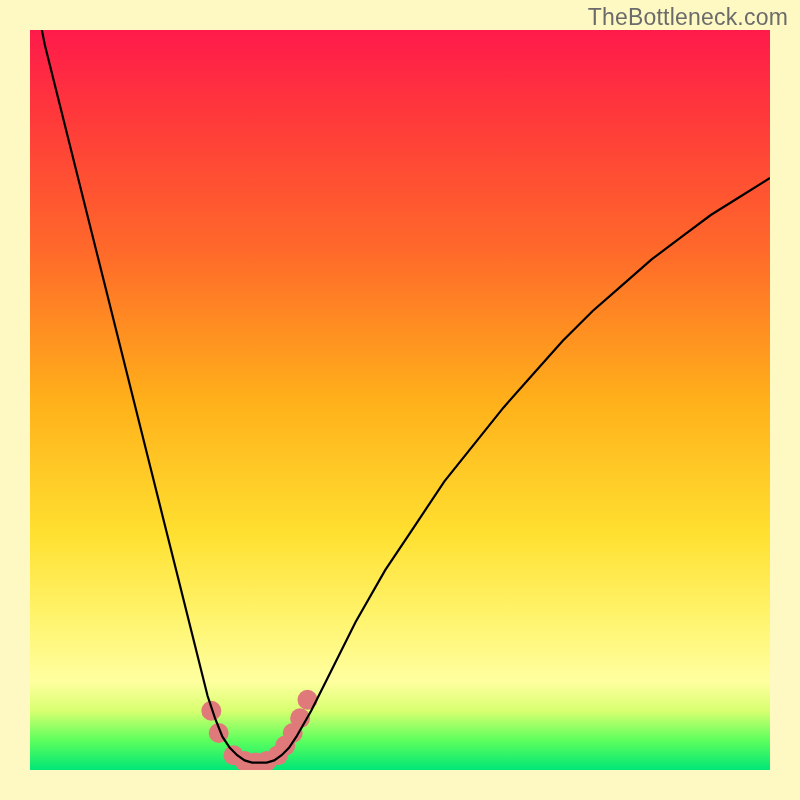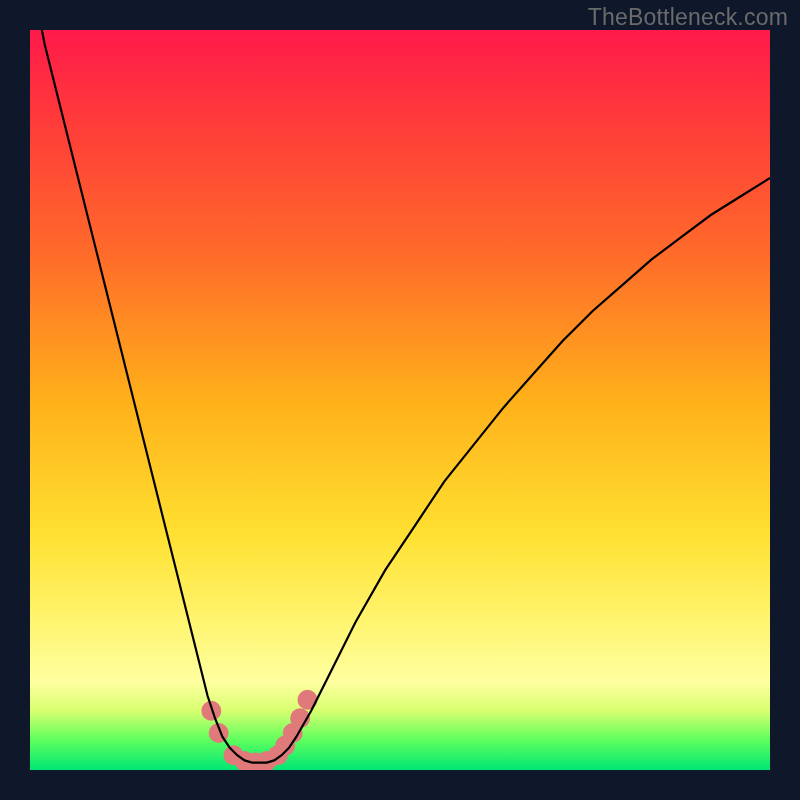--- a/index.html
+++ b/index.html
@@ -10,21 +10,21 @@
     overflow: hidden;
     background: #000;
     font-family: Arial, Helvetica, sans-serif;
   }
   .frame {
     position: absolute;
     left: 0;
     top: 0;
     width: 800px;
     height: 800px;
-    background: #0f172a;
+    background: #fef9c3;
   }
   .plot {
     position: absolute;
     left: 30px;
     top: 30px;
     width: 740px;
     height: 740px;
     overflow: hidden;
   }
   .grad {

